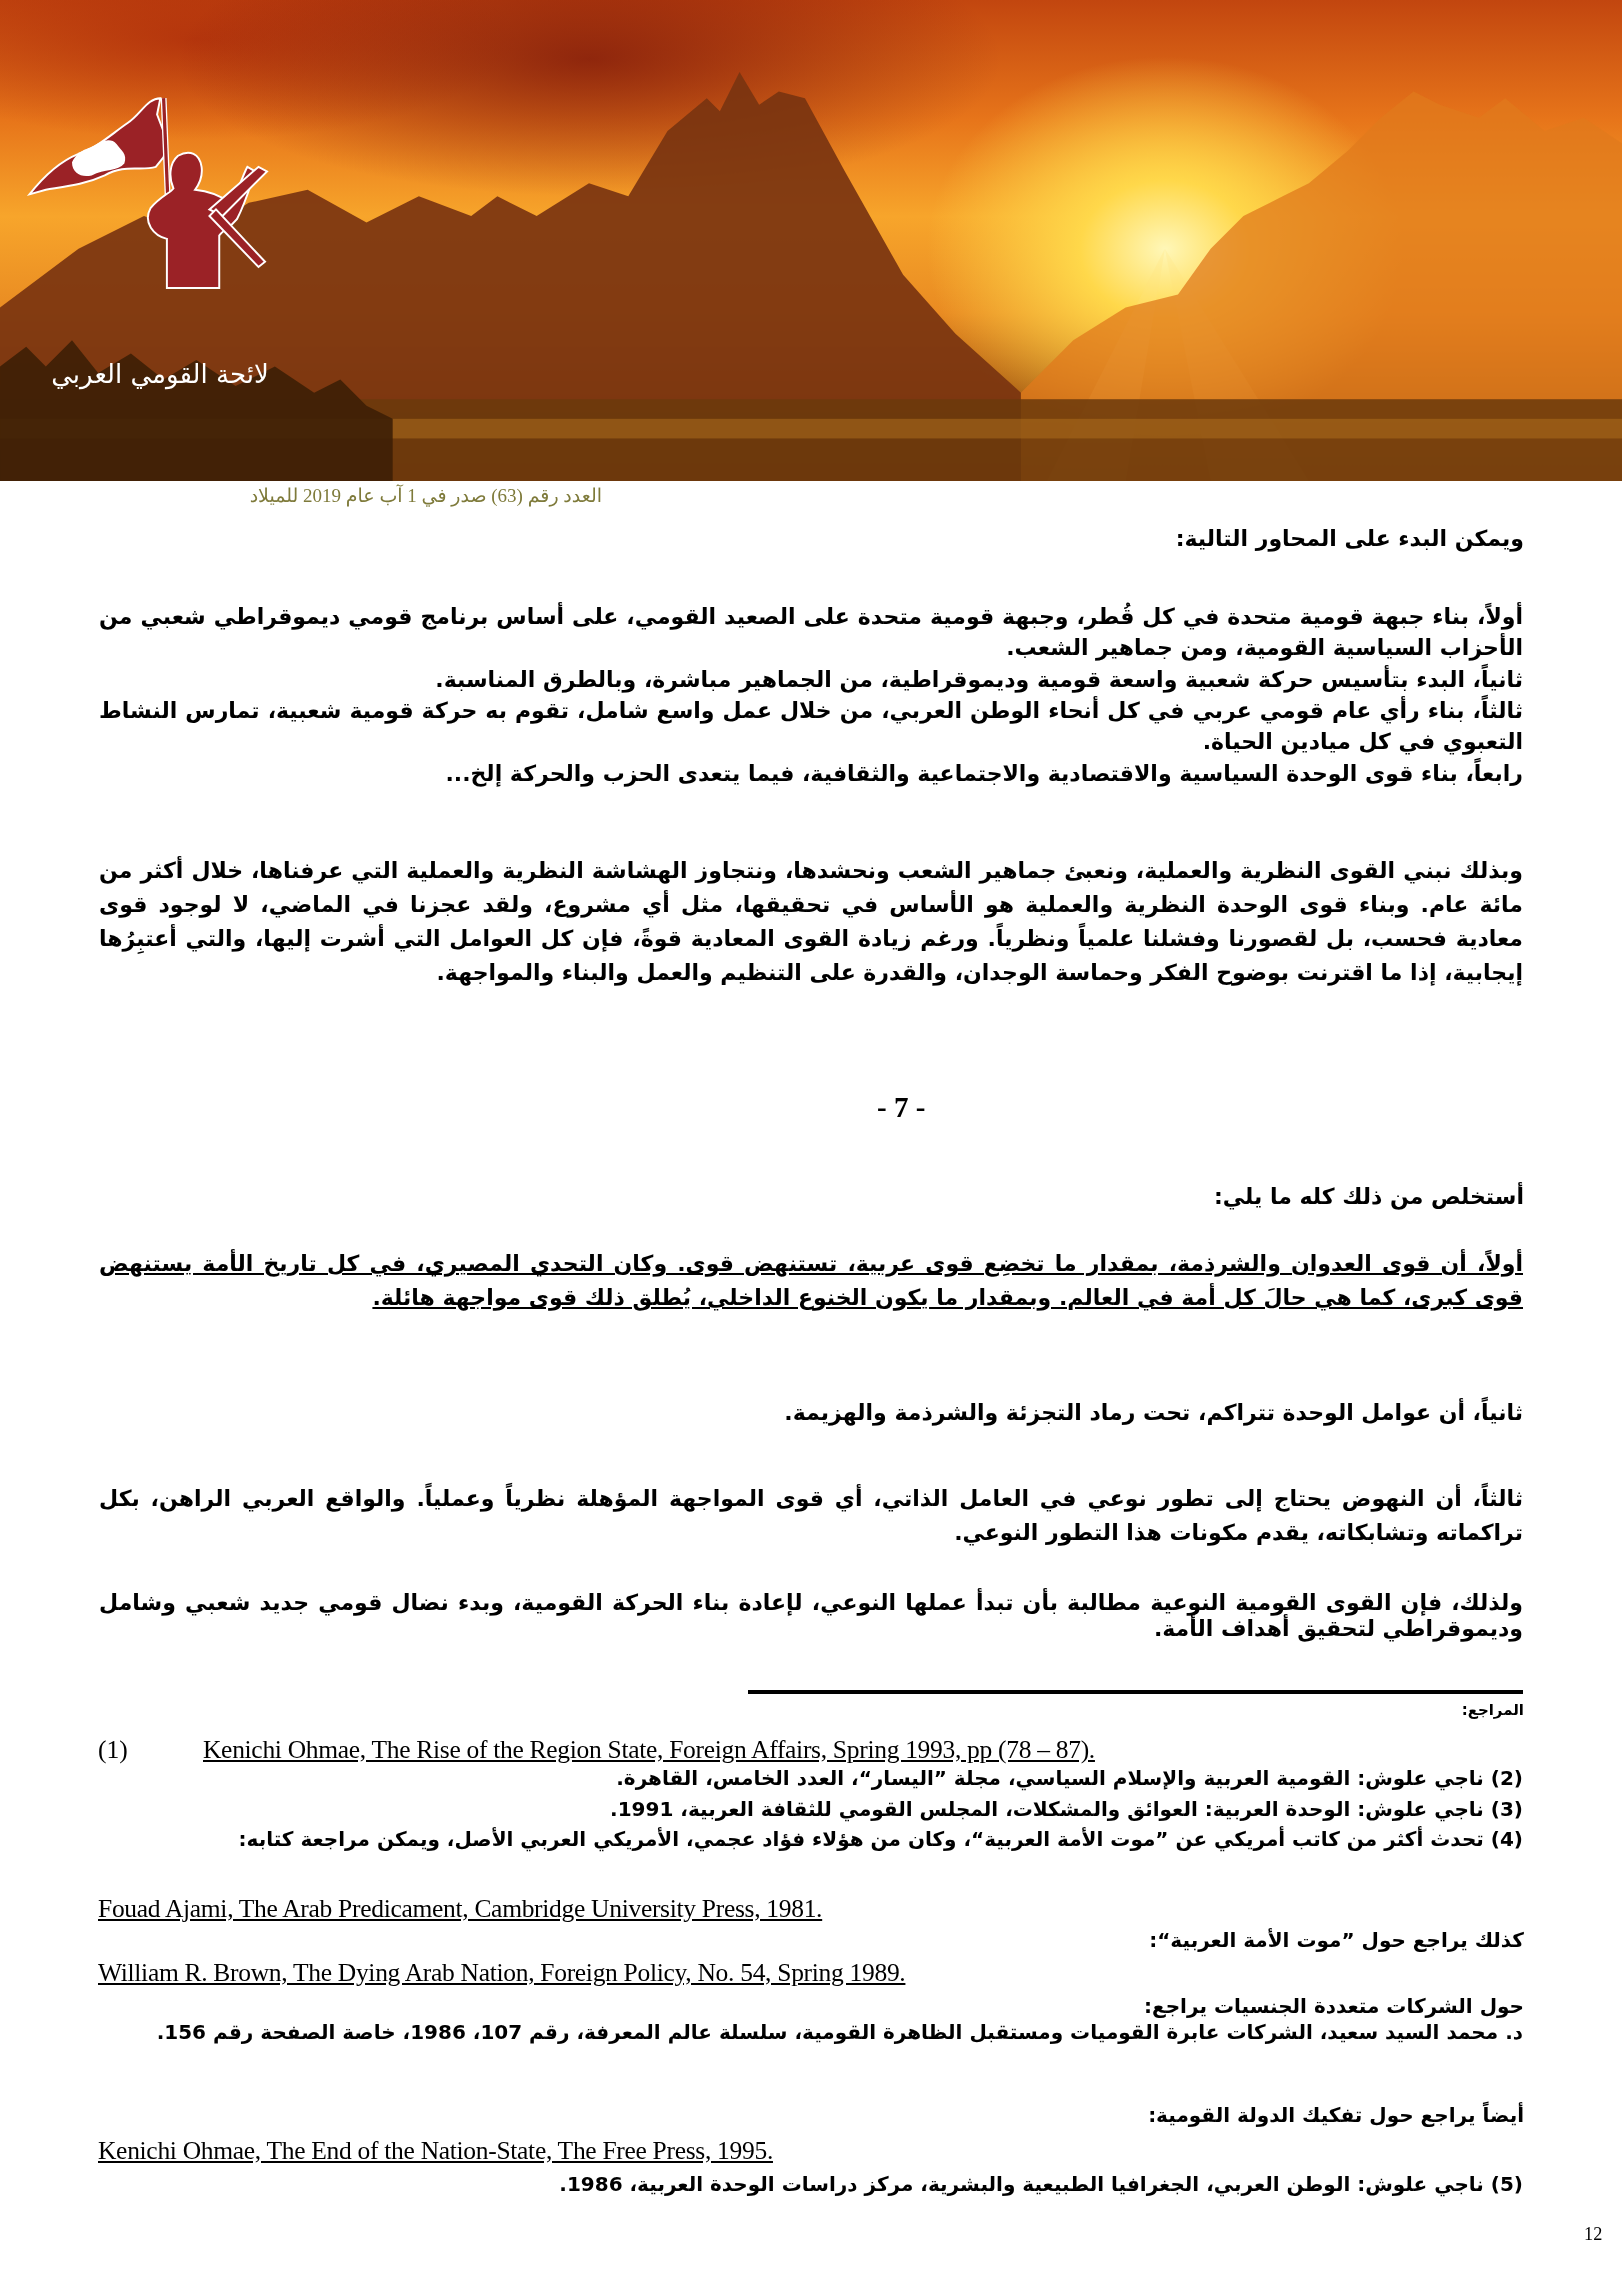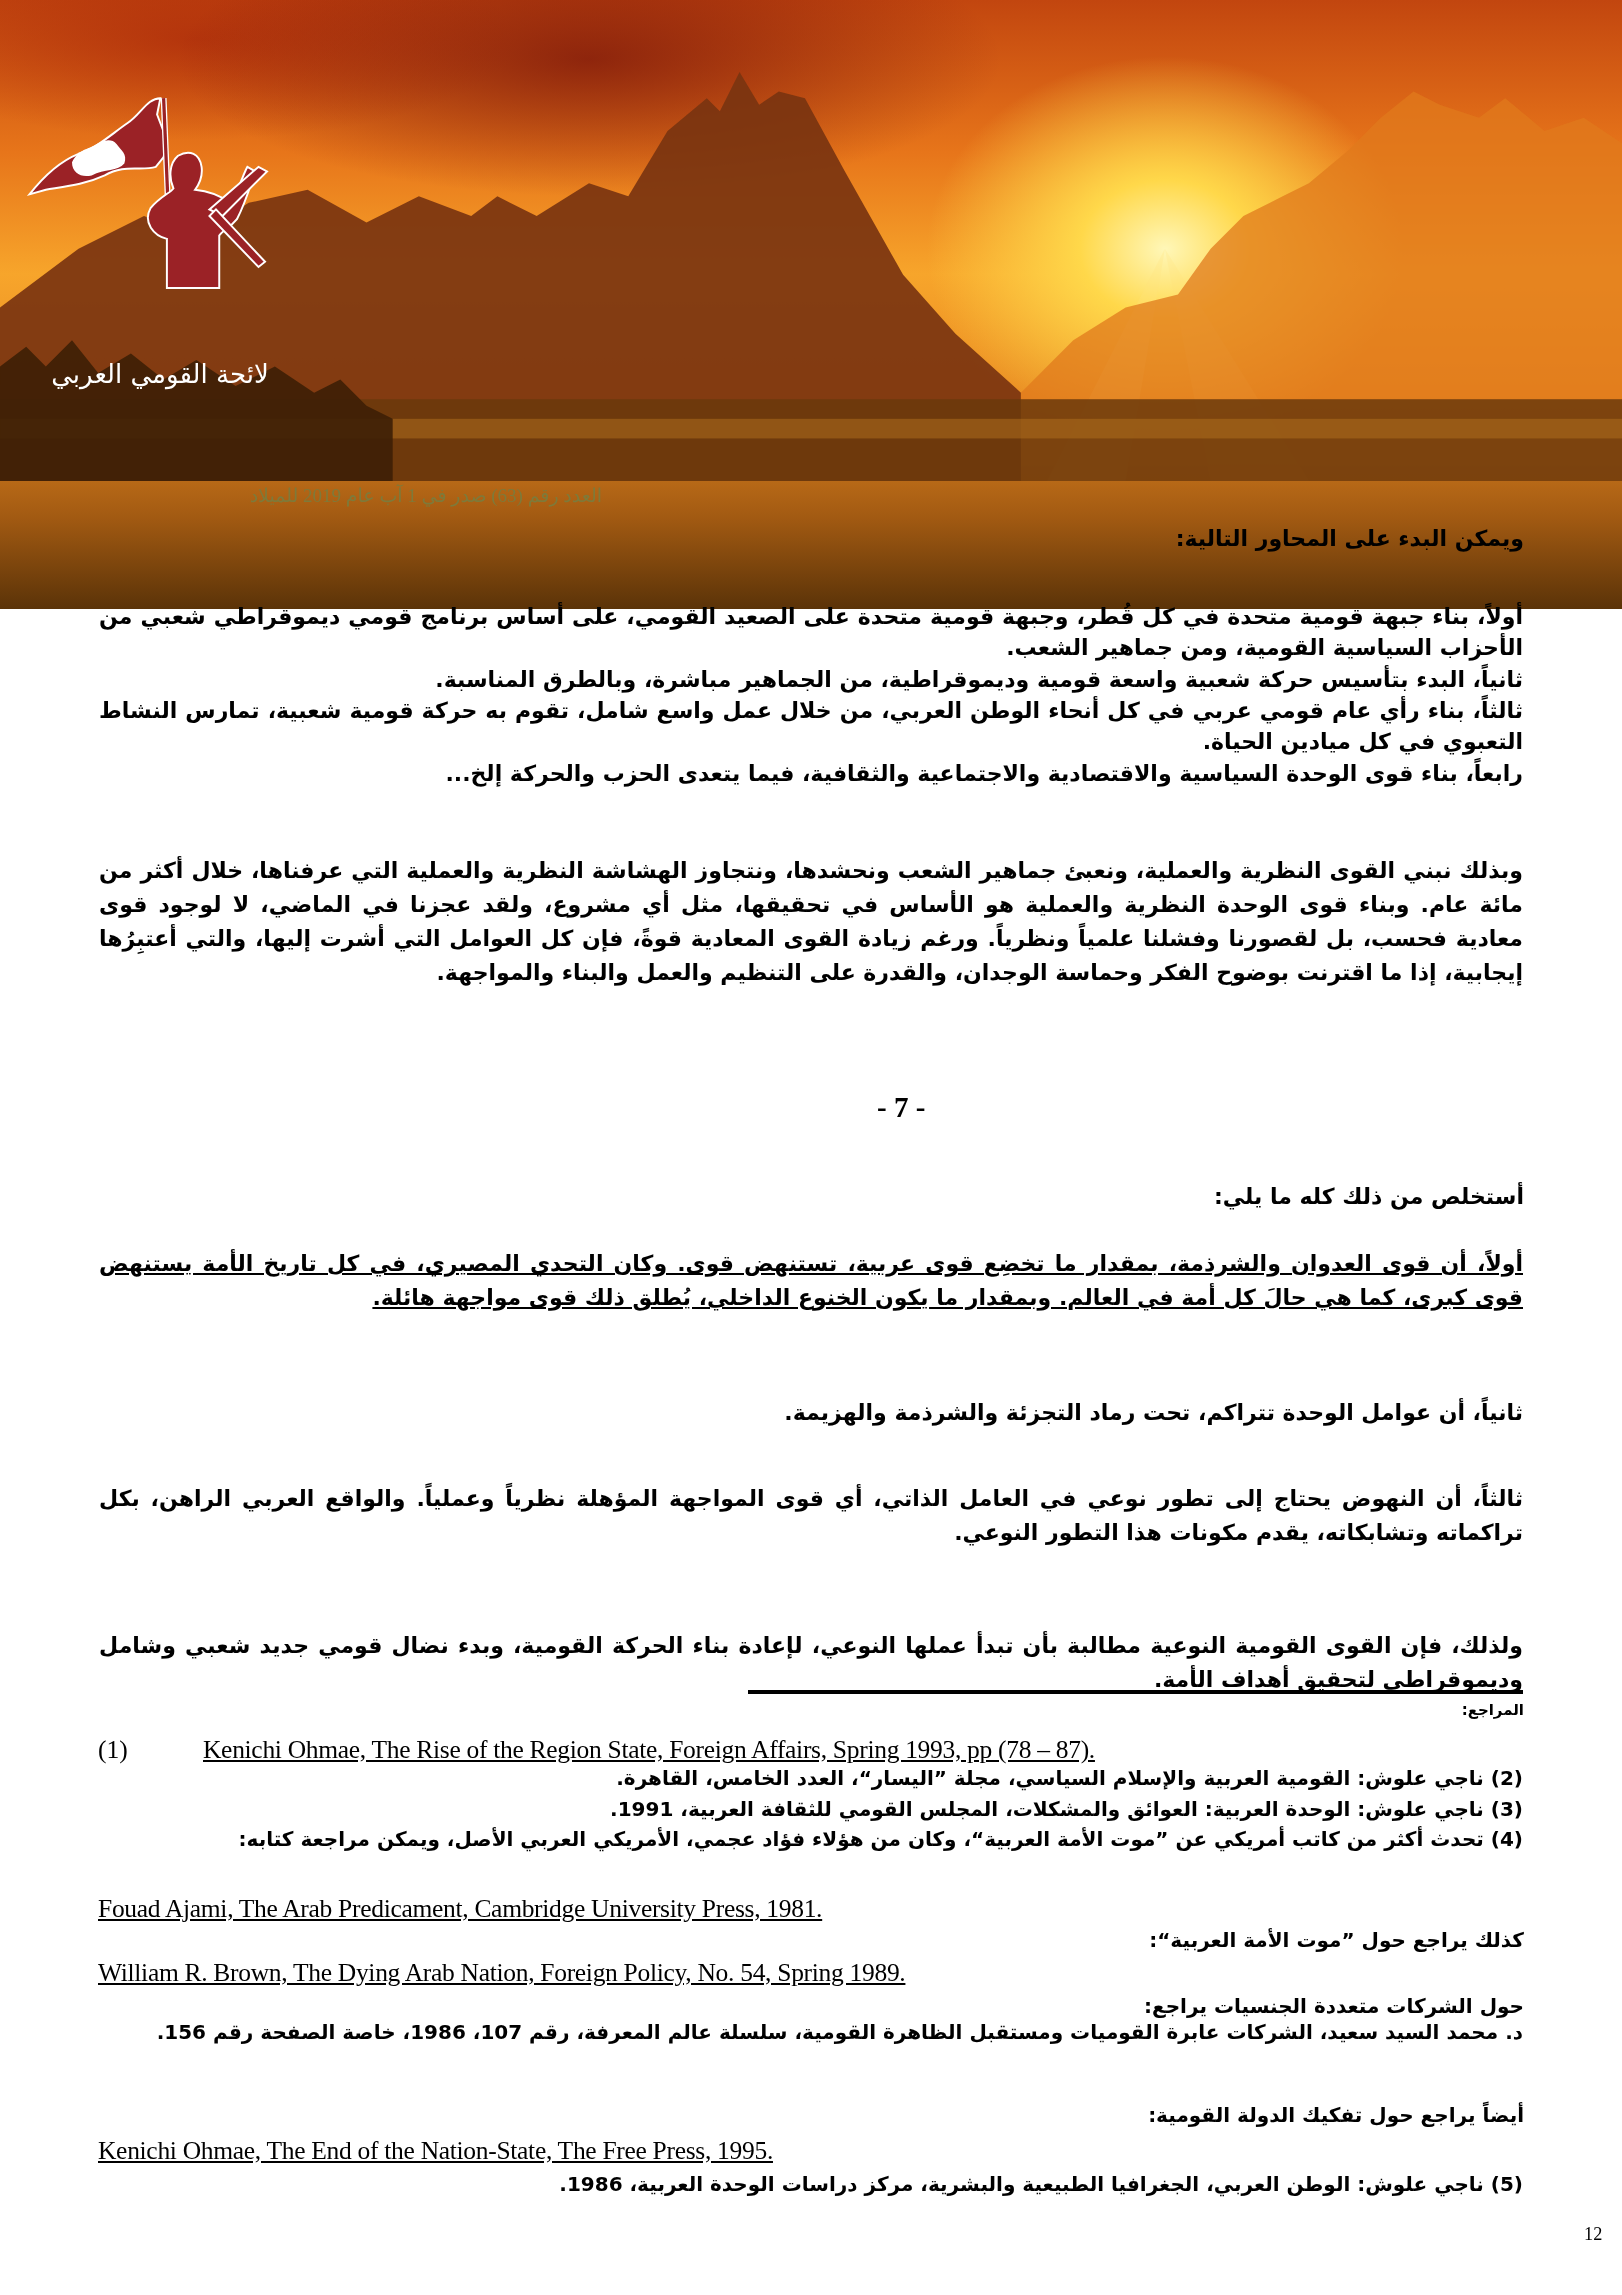--- a/index.html
+++ b/index.html
@@ -1,19 +1,19 @@
 <!DOCTYPE html>
 <html style="font-size:10.5px"><head>
 <meta charset="utf-8">
 <style>
   html, body { margin:0; padding:0; background:#ffffff; }
   body { width:1623px; height:2295px; position:relative; overflow:hidden; font-family:"DejaVu Sans", sans-serif; color:#000; }
 
   
-  .banner { position:absolute; left:0; top:0; width:1623px; height:609px; overflow:hidden;
+  .banner { position:absolute; left:0; top:0; width:1623px; height:481px; overflow:hidden;
     background:
       radial-gradient(ellipse 340px 275px at 1165px 249px, #fff7b8 0%, #ffd84a 25%, rgba(255,170,30,0.0) 70%),
       radial-gradient(ellipse 589px 196px at 589px 59px, rgba(120,20,10,0.75) 0%, rgba(160,40,10,0.0) 70%),
       radial-gradient(ellipse 458px 144px at 196px 39px, rgba(170,40,10,0.7) 0%, rgba(170,40,10,0) 70%),
       linear-gradient(180deg, #c2460f 0%, #e7751a 25%, #f7a52b 45%, #e98b22 65%, #a25a12 85%, #5b3308 100%);
   }
   .banner svg { position:absolute; left:0; top:0; }
   .logo-title { position:absolute; left:26px; top:359px; width:268px; text-align:center; direction:rtl;
     font-family:"DejaVu Sans", sans-serif; font-size:26px; color:#ffffff; letter-spacing:0.7px; }
 
@@ -82,21 +82,21 @@
 
 <div class="ar block" style="top:854px; line-height:34px;">وبذلك نبني القوى النظرية والعملية، ونعبئ جماهير الشعب ونحشدها، ونتجاوز الهشاشة النظرية والعملية التي عرفناها، خلال أكثر من مائة عام. وبناء قوى الوحدة النظرية والعملية هو الأساس في تحقيقها، مثل أي مشروع، ولقد عجزنا في الماضي، لا لوجود قوى معادية فحسب، بل لقصورنا وفشلنا علمياً ونظرياً. ورغم زيادة القوى المعادية قوةً، فإن كل العوامل التي أشرت إليها، والتي أعتبِرُها إيجابية، إذا ما اقترنت بوضوح الفكر وحماسة الوجدان، والقدرة على التنظيم والعمل والبناء والمواجهة.</div>
 
 <div class="pagemark">- 7 -</div>
 
 <div class="ar single" style="top:1181px;">أستخلص من ذلك كله ما يلي:</div>
 
 <div class="ar block" style="top:1247px; line-height:34px;text-decoration:underline;">أولاً، أن قوى العدوان والشرذمة، بمقدار ما تخضِع قوى عربية، تستنهض قوى. وكان التحدي المصيري، في كل تاريخ الأمة يستنهض قوى كبرى، كما هي حالَ كل أمة في العالم. وبمقدار ما يكون الخنوع الداخلي، يُطلق ذلك قوى مواجهة هائلة.</div>
 <div class="ar block" style="top:1397px;">ثانياً، أن عوامل الوحدة تتراكم، تحت رماد التجزئة والشرذمة والهزيمة.</div>
 <div class="ar block" style="top:1482px; line-height:34px;">ثالثاً، أن النهوض يحتاج إلى تطور نوعي في العامل الذاتي، أي قوى المواجهة المؤهلة نظرياً وعملياً. والواقع العربي الراهن، بكل تراكماته وتشابكاته، يقدم مكونات هذا التطور النوعي.</div>
-<div class="ar block" style="top:1629px; line-height:34px;">ولذلك، فإن القوى القومية النوعية مطالبة بأن تبدأ عملها النوعي، لإعادة بناء الحركة القومية، وبدء نضال قومي جديد شعبي وشامل وديموقراطي لتحقيق أهداف الأمة.</div>
+<div class="ar block" style="top:1590px; line-height:26px;">ولذلك، فإن القوى القومية النوعية مطالبة بأن تبدأ عملها النوعي، لإعادة بناء الحركة القومية، وبدء نضال قومي جديد شعبي وشامل وديموقراطي لتحقيق أهداف الأمة.</div>
 
 <div class="rule"></div>
 <div class="refs-title">المراجع:</div>
 
 <div class="ref-num" style="top:1735px;">(1)</div>
 <div class="en" style="left:203px; top:1735px;">Kenichi Ohmae, The Rise of the Region State, Foreign Affairs, Spring 1993, pp (78 – 87).</div>
 
 <div class="ar-ref block" style="top:1765px;">(2) ناجي علوش: القومية العربية والإسلام السياسي، مجلة ”اليسار“، العدد الخامس، القاهرة.</div>
 <div class="ar-ref block" style="top:1796px;">(3) ناجي علوش: الوحدة العربية: العوائق والمشكلات، المجلس القومي للثقافة العربية، 1991.</div>
 <div class="ar-ref block" style="top:1826px;">(4) تحدث أكثر من كاتب أمريكي عن ”موت الأمة العربية“، وكان من هؤلاء فؤاد عجمي، الأمريكي العربي الأصل، ويمكن مراجعة كتابه:</div>

